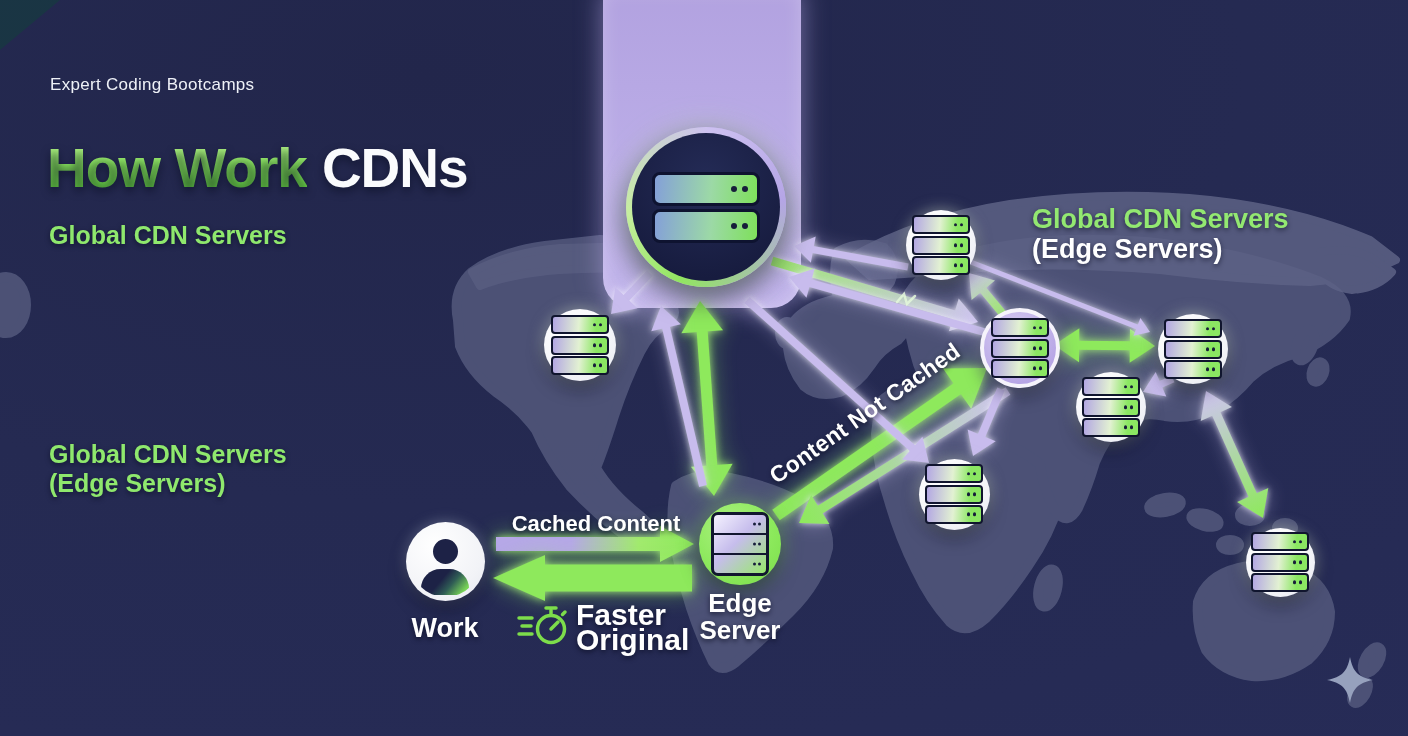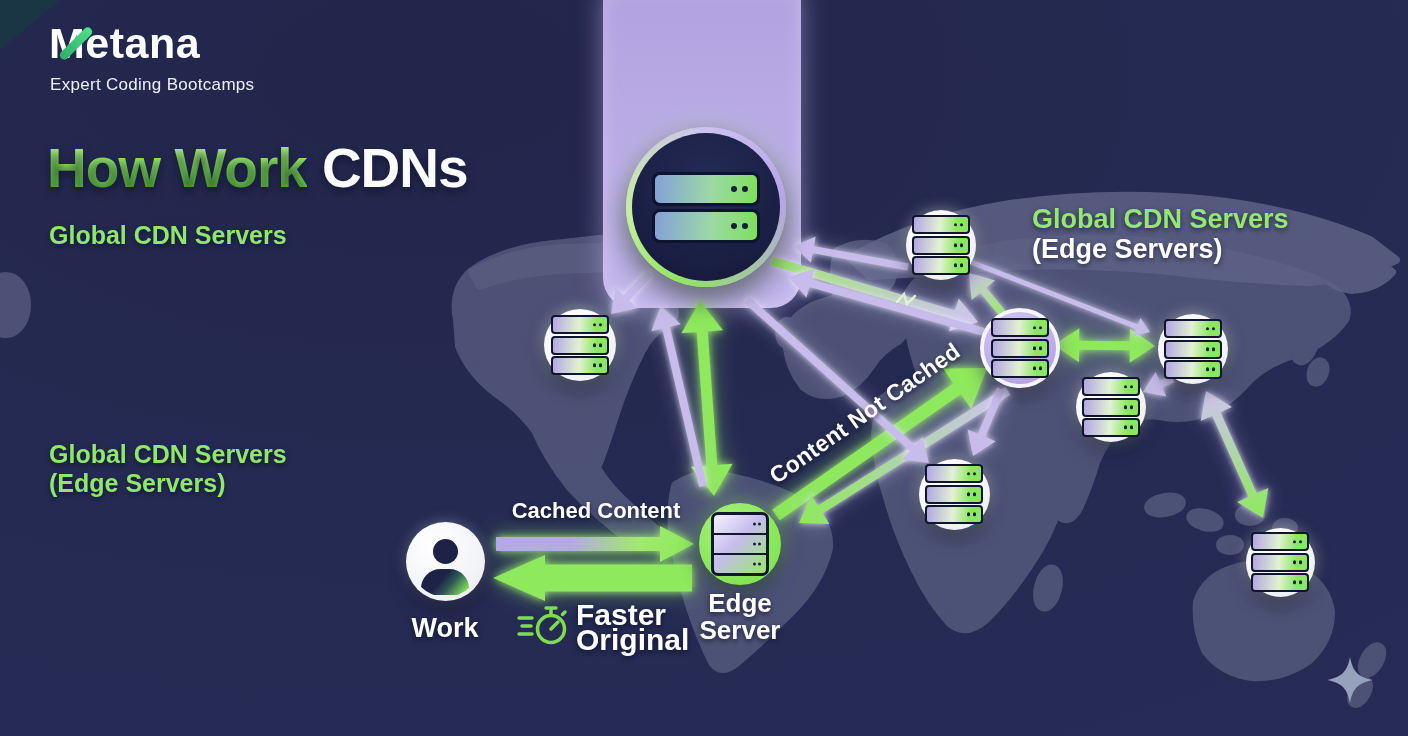--- a/index.html
+++ b/index.html
@@ -26,21 +26,21 @@
   .title .hl{background:linear-gradient(180deg,#bdf591 5%,#8ae95e 45%,#5dd13a 95%);
     -webkit-background-clip:text;background-clip:text;color:transparent;}
   .title .rest{color:#fafbfd;margin-left:15px}
   .green-label{color:#8fe86d;font-weight:bold;text-shadow:0 2px 5px rgba(8,11,30,.6)}
   .label-left-top{left:49px;top:221px;z-index:6;font-size:25px}
   .label-left-mid{left:49px;top:440px;z-index:6;font-size:25px;line-height:29px}
   .label-right{left:1032px;top:204px;z-index:6;font-size:27px;font-weight:bold;line-height:30px;
     text-shadow:0 2px 5px rgba(8,11,30,.6)}
   .label-right .l1{color:#93e871}
   .label-right .l2{color:#ffffff}
-  .cached-label{left:496px;top:498px;width:200px;z-index:6;text-align:center;
+  .cached-label{left:496px;top:511px;width:200px;z-index:6;text-align:center;
     font-size:22px;font-weight:bold;color:#fff;text-shadow:0 2px 5px rgba(8,11,30,.7)}
   .cnc-label{left:724px;top:400px;width:282px;z-index:6;text-align:center;
     font-size:23px;font-weight:bold;color:#fff;transform:rotate(-35deg);
     text-shadow:0 2px 5px rgba(8,11,30,.75);letter-spacing:.3px}
   .faster-text{left:576px;top:603px;z-index:6;font-size:30px;font-weight:bold;color:#fff;
     line-height:24.5px;text-shadow:0 2px 5px rgba(8,11,30,.7)}
   #stopwatch{left:517px;top:601px;z-index:6}
   
   #arrows{position:absolute;left:0;top:0;z-index:3}
   .glow-g{filter:drop-shadow(0 0 4px rgba(170,245,120,.9)) drop-shadow(0 0 11px rgba(140,235,100,.45));}
@@ -228,24 +228,20 @@
       </g>
       <polygon points="496,537 660,537 660,526 694,544 660,562 660,551 496,551" fill="url(#cachedGrad)" class="glow-g"></polygon>
       <polygon points="692,564.5 545,564.5 545,555 493,578 545,601 545,591.5 692,591.5" fill="#8ee95c" class="glow-g"></polygon>
     </svg>
 
   <svg id="decor" width="1408" height="736" viewBox="0 0 1408 736">
     <path d="M897 302 L904 294 L907 304 L915 296" fill="none" stroke="#e4f8da" stroke-width="2.5" stroke-linecap="round" opacity="0.85"></path>
     <path d="M1350 657 C1353 672 1358 677 1373 680 C1358 683 1353 688 1350 703 C1347 688 1342 683 1327 680 C1342 677 1347 672 1350 657 Z" fill="#96a1bd"></path>
   </svg>
 
-  <div class="abs logo">
-    <div class="logo-name">Metana</div>
-    <div class="m-slash"></div>
-  </div>
   <div class="abs tagline">Expert Coding Bootcamps</div>
 
   <div class="abs title">
     <span class="hl">How Work</span><span class="rest">CDNs</span>
   </div>
 
   <div class="abs green-label label-left-top">Global CDN Servers</div>
   <div class="abs green-label label-left-mid">
     <div>Global CDN Servers</div>
     <div>(Edge Servers)</div>

